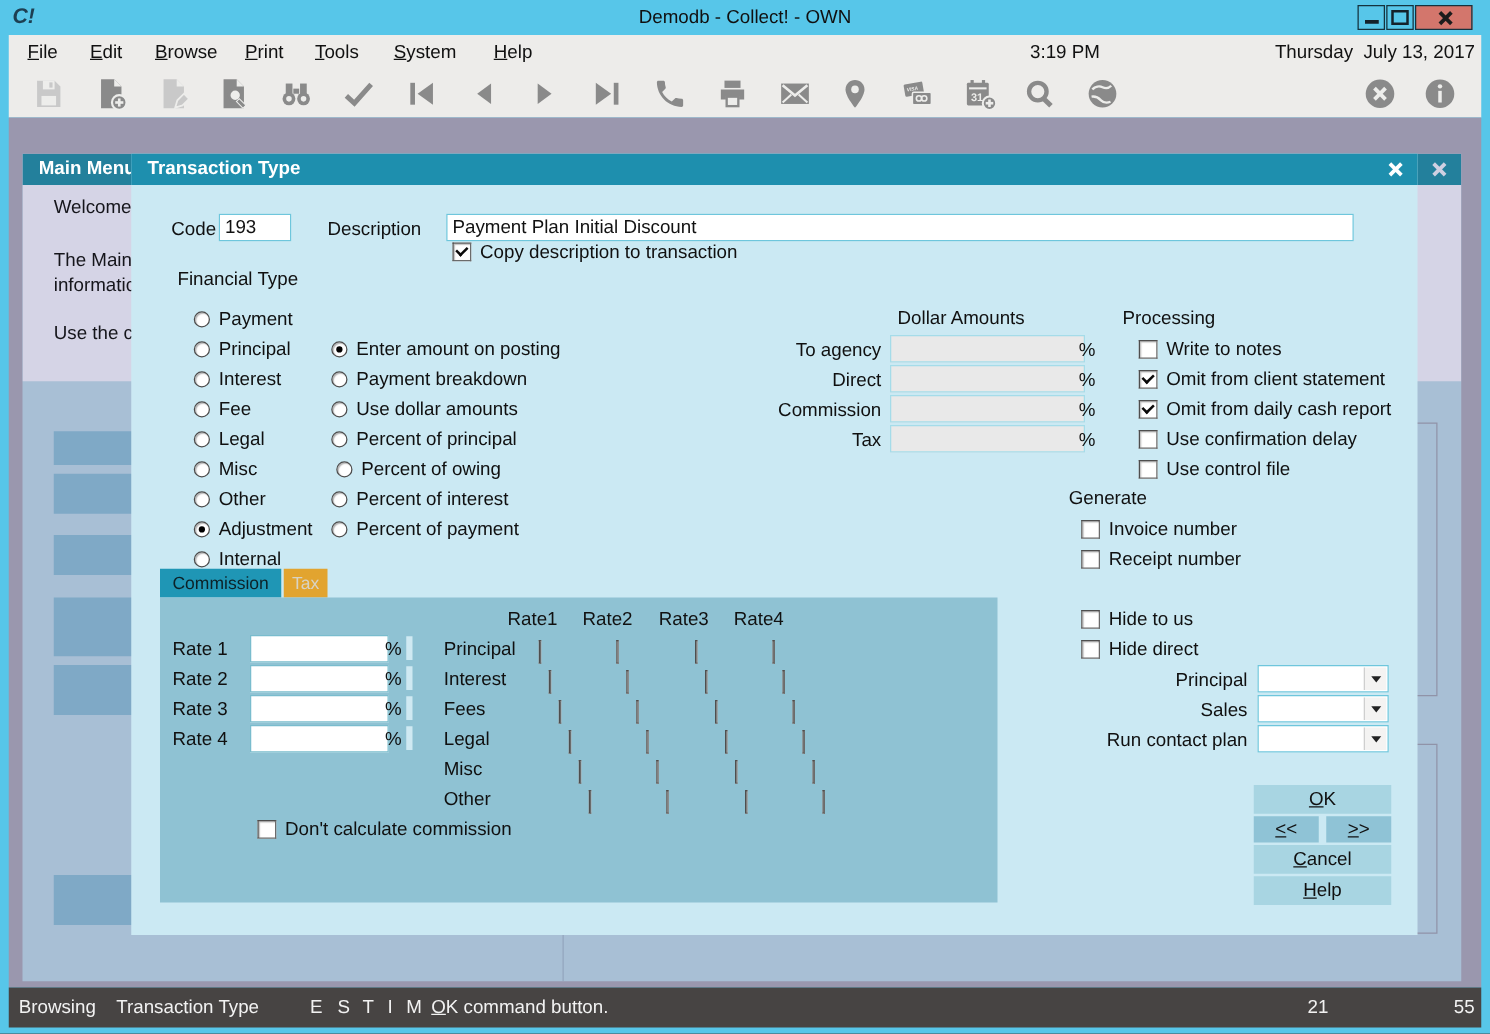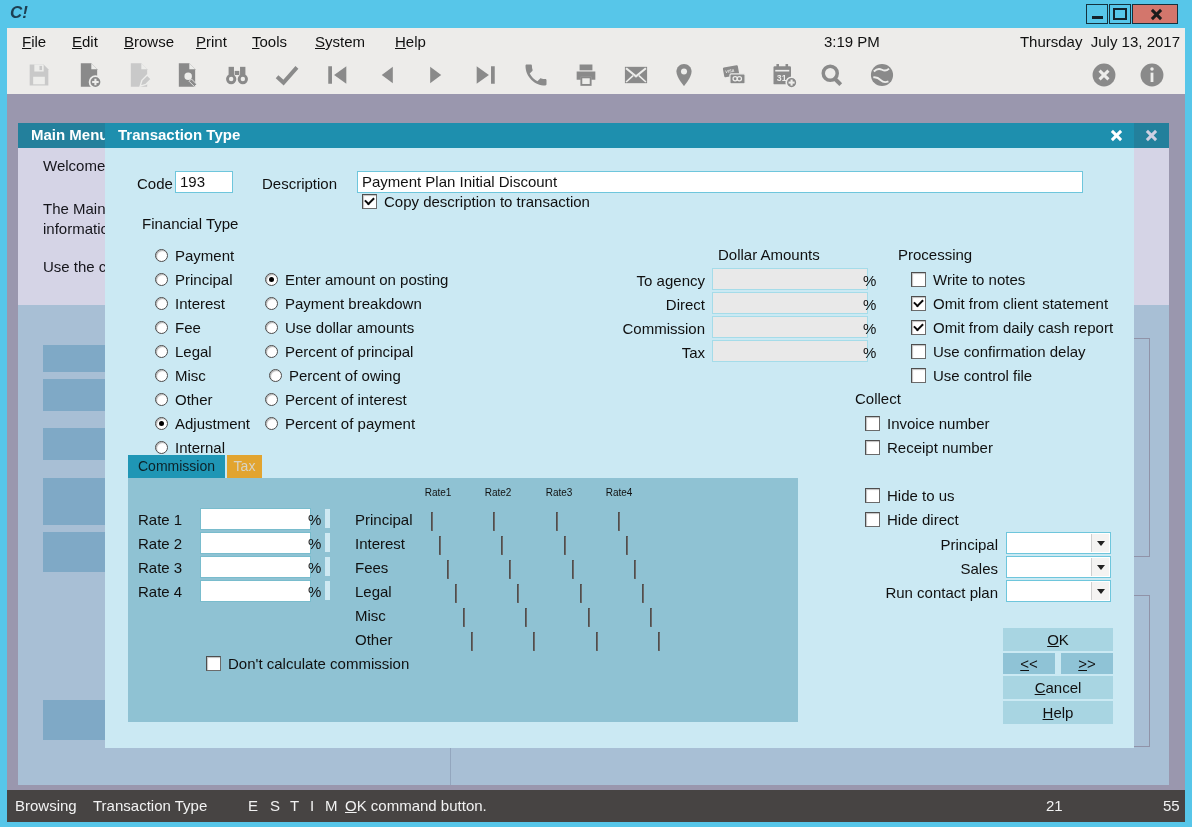--- a/index.html
+++ b/index.html
@@ -68,35 +68,36 @@
   .combo .cval{position:absolute;left:4px;top:2px;font-size:14px;}
   .combo .arrowbox{position:absolute;right:1px;top:1px;bottom:1px;width:17px;background:#f4f3f2;
       border-left:1px solid #cfcfcf;display:flex;align-items:center;justify-content:center;}
   .tri-down{width:0;height:0;border-left:4px solid transparent;border-right:4px solid transparent;border-top:5px solid #222;}
   .tab{position:absolute;top:332px;height:23px;text-align:center;font-size:14px;line-height:23px;}
   .tab.t-comm{left:23px;width:97px;background:#1f96b5;color:#0c2228;}
   .tab.t-tax{left:122px;width:35px;background:#e2a42f;color:#d8d3c4;}
   .panel{position:absolute;left:23px;top:355px;width:670px;height:244px;background:#8fc2d3;}
   .panel .field{border-color:#79bccd;}
   .rate-tick{position:absolute;width:5px;height:19px;background:#cfe9f2;}
-  .ghead{position:absolute;top:9px;width:64px;text-align:center;font-size:10px;}
+  .ghead{position:absolute;top:9px;width:64px;text-align:left;font-size:15px;}
   .btn{position:absolute;left:898px;width:110px;height:23px;background:#a8d5e2;text-align:center;
        font-size:15px;line-height:23px;color:#101010;}
   .btn.nav{width:52px;height:21px;line-height:21px;background:#8fc3d6;}
   
   .statusbar{position:absolute;left:7px;top:790px;width:1178px;height:32px;background:#474443;color:#f2f2f2;font-size:15px;}
   .sb{position:absolute;top:7px;white-space:nowrap;display:inline-block;}
 </style>
 </head>
 <body>
 
 <div class="app">
 
   <div class="titlebar">
     <span class="logo">C!</span>
+    <div class="tb-title">Demodb - Collect! - OWN</div>
     <div class="wbtn minb">
         <span class="minico"></span>
       </div>
     <div class="wbtn maxb">
         <span class="maxico"></span>
       </div>
     <div class="wbtn clsb">
         <span class="xico"></span>
       </div>
   </div>
@@ -394,21 +395,21 @@
         </div>
       <div class="row" style="left:806px;top:219px">
           <span class="cb"></span>
           <span class="lbl">Use confirmation delay</span>
         </div>
       <div class="row" style="left:806px;top:243px">
           <span class="cb"></span>
           <span class="lbl">Use control file</span>
         </div>
 
-      <span class="hdr" style="left:750px;top:267px">Collect</span>
+      <span class="hdr" style="left:750px;top:267px">Generate</span>
       <div class="row" style="left:760px;top:291px">
           <span class="cb"></span>
           <span class="lbl">Invoice number</span>
         </div>
       <div class="row" style="left:760px;top:315px">
           <span class="cb"></span>
           <span class="lbl">Receipt number</span>
         </div>
       <div class="row" style="left:760px;top:363px">
           <span class="cb"></span>

